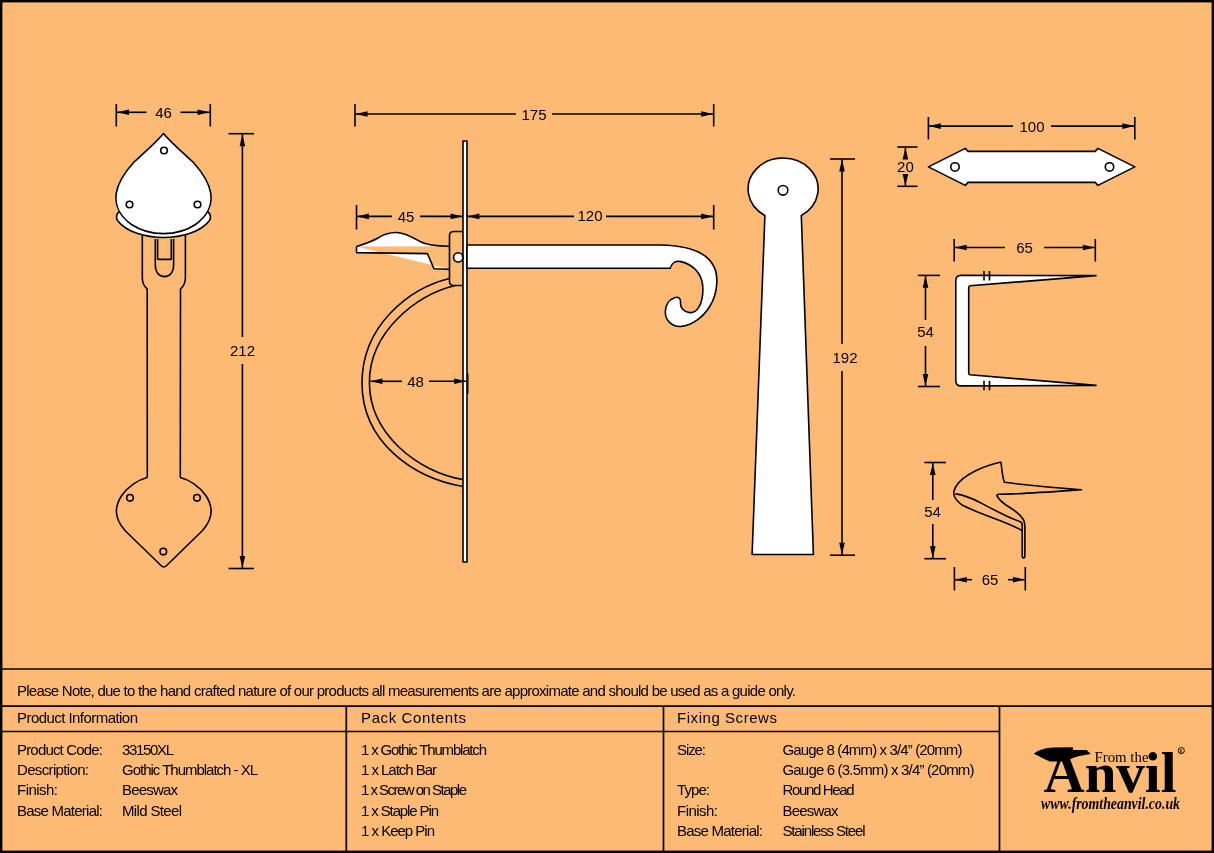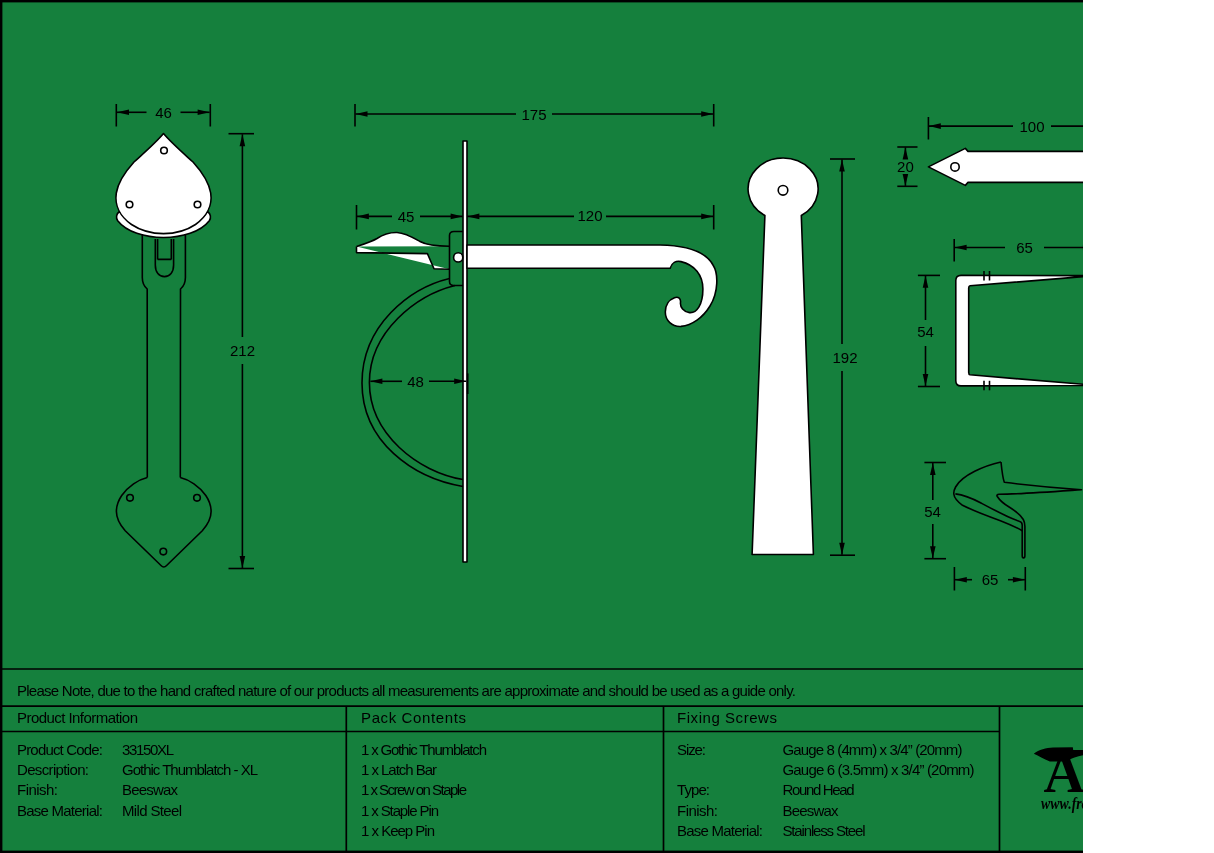--- a/index.html
+++ b/index.html
@@ -1,16 +1,16 @@
 <!DOCTYPE html>
 <html><head>
 <meta charset="utf-8">
 <style>
 html,body{margin:0;padding:0;background:#fff;}
-.page{position:relative;width:1083px;height:853px;background:#15803d;overflow:hidden;}
+.page{position:relative;width:1214px;height:853px;background:#fdba74;overflow:hidden;}
 svg{position:absolute;left:0;top:0;}
 text{font-family:"Liberation Sans",sans-serif;fill:#000;}
 .ser{font-family:"Liberation Serif",serif;}
 </style>
 </head>
 <body>
 <div class="page">
 <svg width="1214" height="853" viewBox="0 0 1214 853">
 
 <rect x="1.2" y="1.2" width="1211.6" height="850.6" fill="none" stroke="#000" stroke-width="2.4"></rect>

